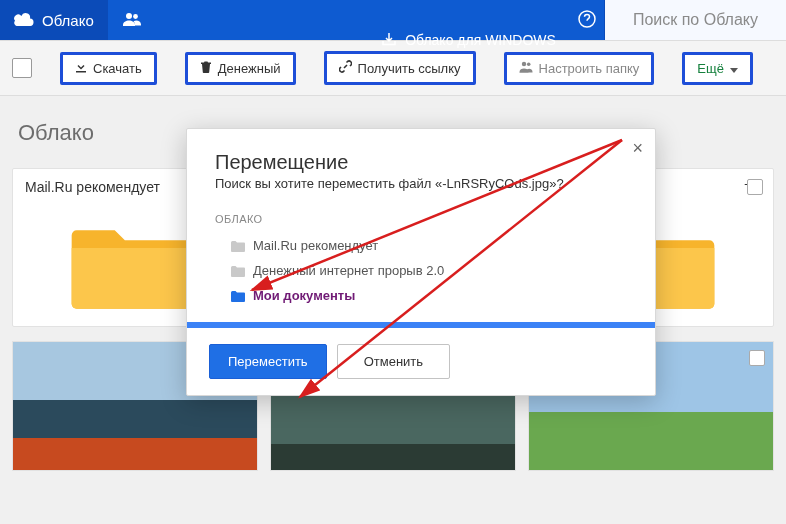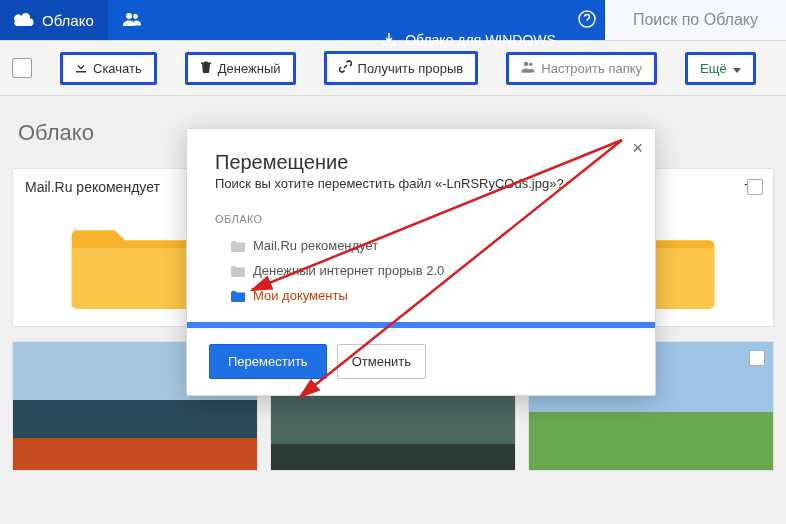--- a/index.html
+++ b/index.html
@@ -41,24 +41,24 @@
   .overlay { position: absolute; inset: 0; }
   .modal { position: absolute; top: 128px; left: 186px; width: 470px; background: #fff; border: 1px solid #d8d8d8; box-shadow: 0 6px 26px rgba(0,0,0,0.22); border-radius: 2px; }
   .modal-close { position: absolute; top: 10px; right: 12px; color: #666; font-size: 18px; line-height: 1; background: none; border: none; cursor: pointer; }
   .modal-body { padding: 22px 28px 14px 28px; }
   .modal-title { font-size: 20px; color: #333; margin-bottom: 2px; }
   .modal-desc { font-size: 13px; color: #333; margin-bottom: 22px; }
   .tree-label { font-size: 11px; color: #888; letter-spacing: 0.4px; margin-bottom: 8px; }
   .tree { font-size: 13px; }
   .tree-item { display: flex; align-items: center; gap: 8px; padding: 5px 0 5px 16px; color: #555; cursor: pointer; }
   .tree-item .fi { width: 14px; height: 11px; display: inline-block; }
-  .tree-item.selected { color: #c2410c; font-weight: normal; }
+  .tree-item.selected { color: #701a75; font-weight: bold; }
   .modal-footer { border-top: 6px solid #3b82f6; padding: 16px 22px; display: flex; gap: 10px; align-items: center; }
   .btn-primary { background: #1f6fe5; border: 1px solid #1a5fd6; color: #fff; padding: 9px 18px; border-radius: 2px; font-size: 13px; cursor: pointer; }
-  .btn-outline { background: #fff; border: 1px solid #c3c3c3; color: #333; padding: 9px 14px; border-radius: 2px; font-size: 13px; cursor: pointer; display: inline-flex; align-items: center; gap: 6px; }
+  .btn-outline { background: #fff; border: 1px solid #c3c3c3; color: #333; padding: 9px 26px; border-radius: 2px; font-size: 13px; cursor: pointer; display: inline-flex; align-items: center; gap: 6px; }
   .footer-spacer { flex: 1; }
 
   .arrows { position: absolute; inset: 0; pointer-events: none; }
 </style>
 </head>
 <body>
 
 <div class="topbar">
   <div class="brand">
     <span>
@@ -110,21 +110,21 @@
   <button class="btn">
     <span><svg width="12" height="12" viewBox="0 0 12 12">
           <path fill="#333" d="M2 3h8l-.8 8.2a.8.8 0 0 1-.8.8H3.6a.8.8 0 0 1-.8-.8zM1 1.5h3L4.5.5h3L8 1.5h3V3H1z"></path>
         </svg></span>
     <span>Денежный</span>
   </button>
   <button class="btn">
     <span><svg width="13" height="13" viewBox="0 0 13 13" fill="none" stroke="#333" stroke-width="1.6">
           <path d="M5 8l3-3M7.5 2.5l1-1a2.5 2.5 0 0 1 3.5 3.5l-1 1M5.5 10.5l-1 1A2.5 2.5 0 0 1 1 8l1-1"></path>
         </svg></span>
-    <span>Получить прорыв</span>
+    <span>Получить ссылку</span>
   </button>
   <button class="btn group">
     <span><svg width="14" height="12" viewBox="0 0 14 12">
           <circle cx="5" cy="3" r="2.2" fill="#888"></circle>
           <circle cx="9.7" cy="3.3" r="1.8" fill="#888"></circle>
           <path fill="#888" d="M.5 11c0-2.3 2.2-3.4 4.5-3.4s4.5 1.1 4.5 3.4v.8H.5zM9.2 11c0-1.2-.4-2.1-1.1-2.8.7-.3 1.4-.5 2-.5 1.8 0 3.4 1 3.4 3v.8H9.2z"></path>
         </svg></span>
     <span>Настроить папку</span>
   </button>
   <button class="btn more">

